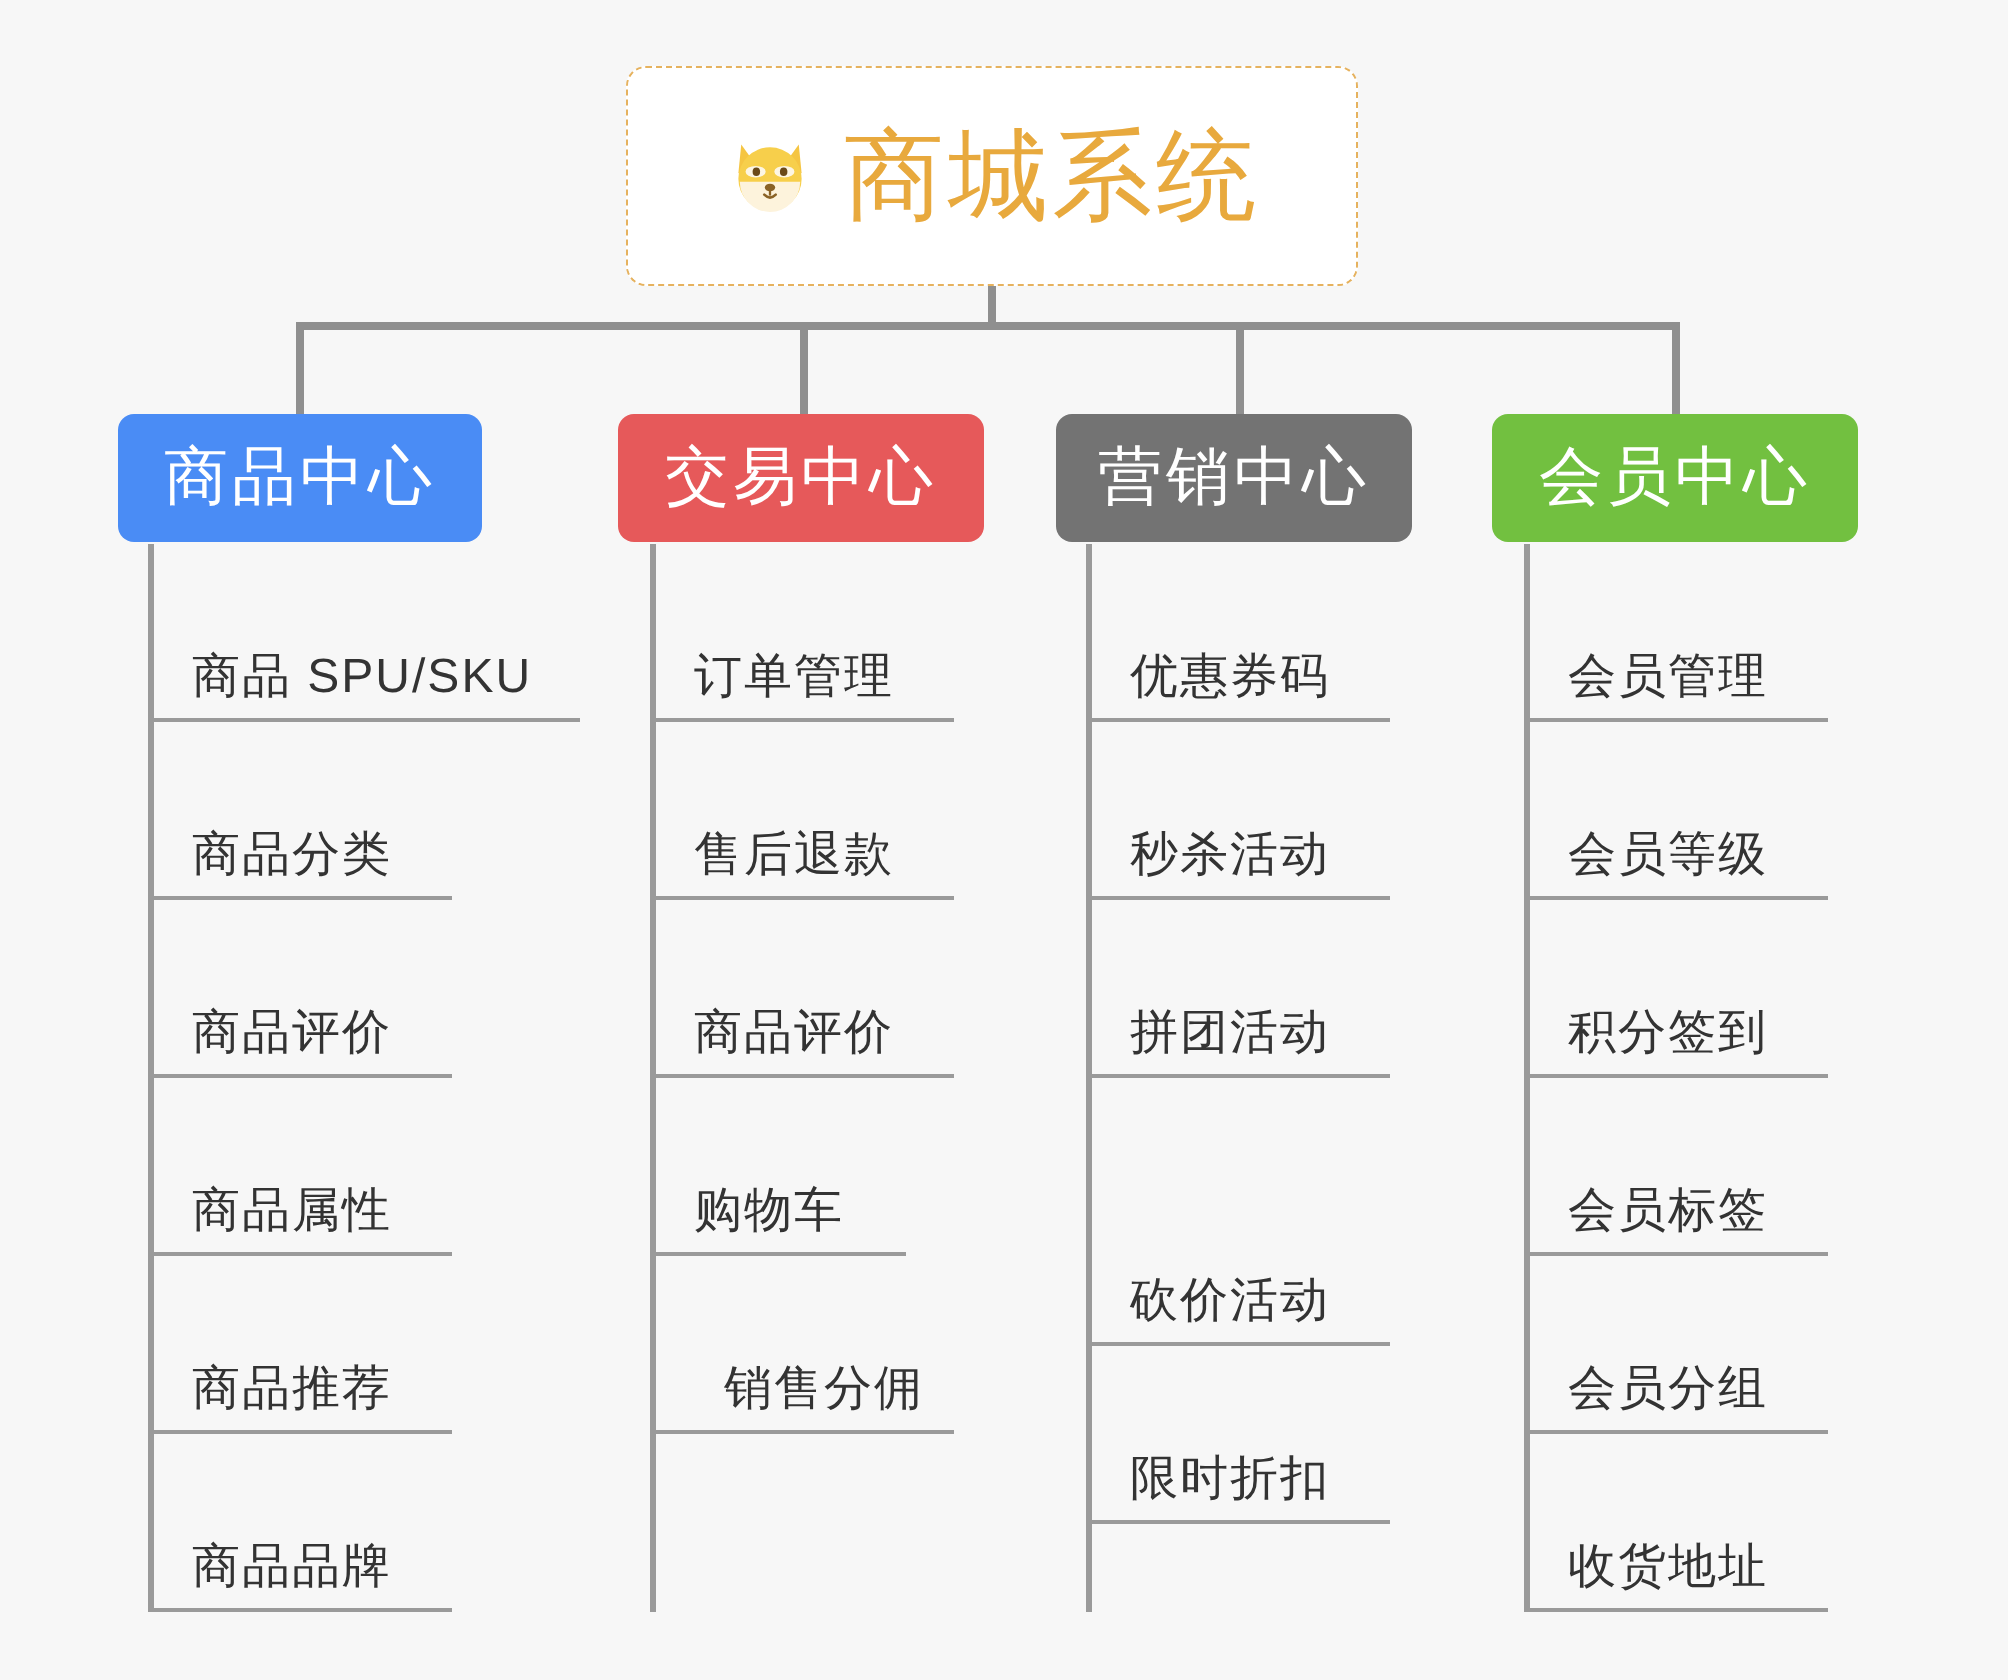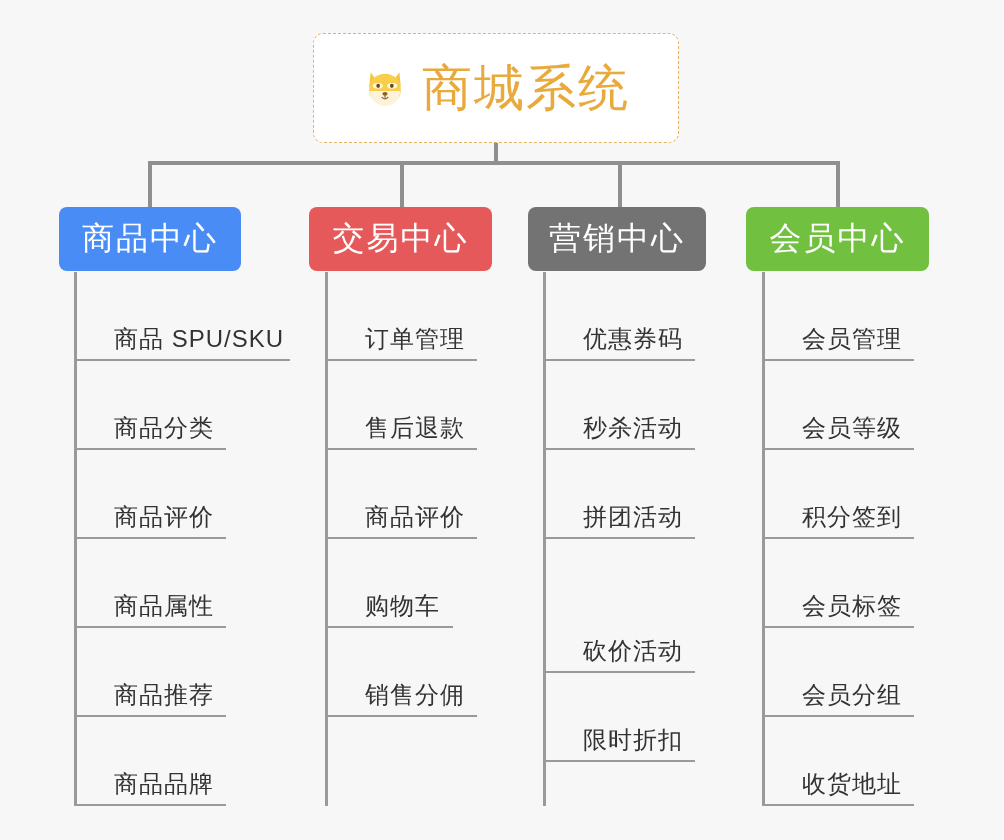--- a/index.html
+++ b/index.html
@@ -92,21 +92,21 @@
   .leaf-list {
     position: absolute;
     top: 272px;
   }
   .leaf-item {
     position: relative;
     height: 89px;
     box-sizing: border-box;
     display: flex;
     align-items: flex-end;
-    padding-left: 40px;
+    padding-left: 22px;
     padding-bottom: 6px;
     border-bottom: 2px solid #9a9a9a;
   }
   .leaf-label {
     font-size: 24px;
     color: #333333;
     white-space: nowrap;
     letter-spacing: 1px;
     line-height: 1.15;
   }
@@ -176,21 +176,21 @@
         </div>
         <div class="leaf-item" style="width: 152px;">
           <span class="leaf-label">售后退款</span>
         </div>
         <div class="leaf-item" style="width: 152px;">
           <span class="leaf-label">商品评价</span>
         </div>
         <div class="leaf-item" style="width: 128px;">
           <span class="leaf-label">购物车</span>
         </div>
-        <div class="leaf-item" style="width: 152px;">
+        <div class="leaf-item" style="width: 152px; justify-content: center;">
           <span class="leaf-label">销售分佣</span>
         </div>
       </div>
       <div class="conn conn-drop" style="left: 618px;"></div>
       <div class="cat-box" style="left: 528px; width: 178px; background: #737373;">
         <span>营销中心</span>
       </div>
       <div class="col-spine" style="left: 543px; height: 534px;"></div>
       <div class="leaf-list" style="left: 543px; top: 272px;">
         <div class="leaf-item" style="width: 152px;">

